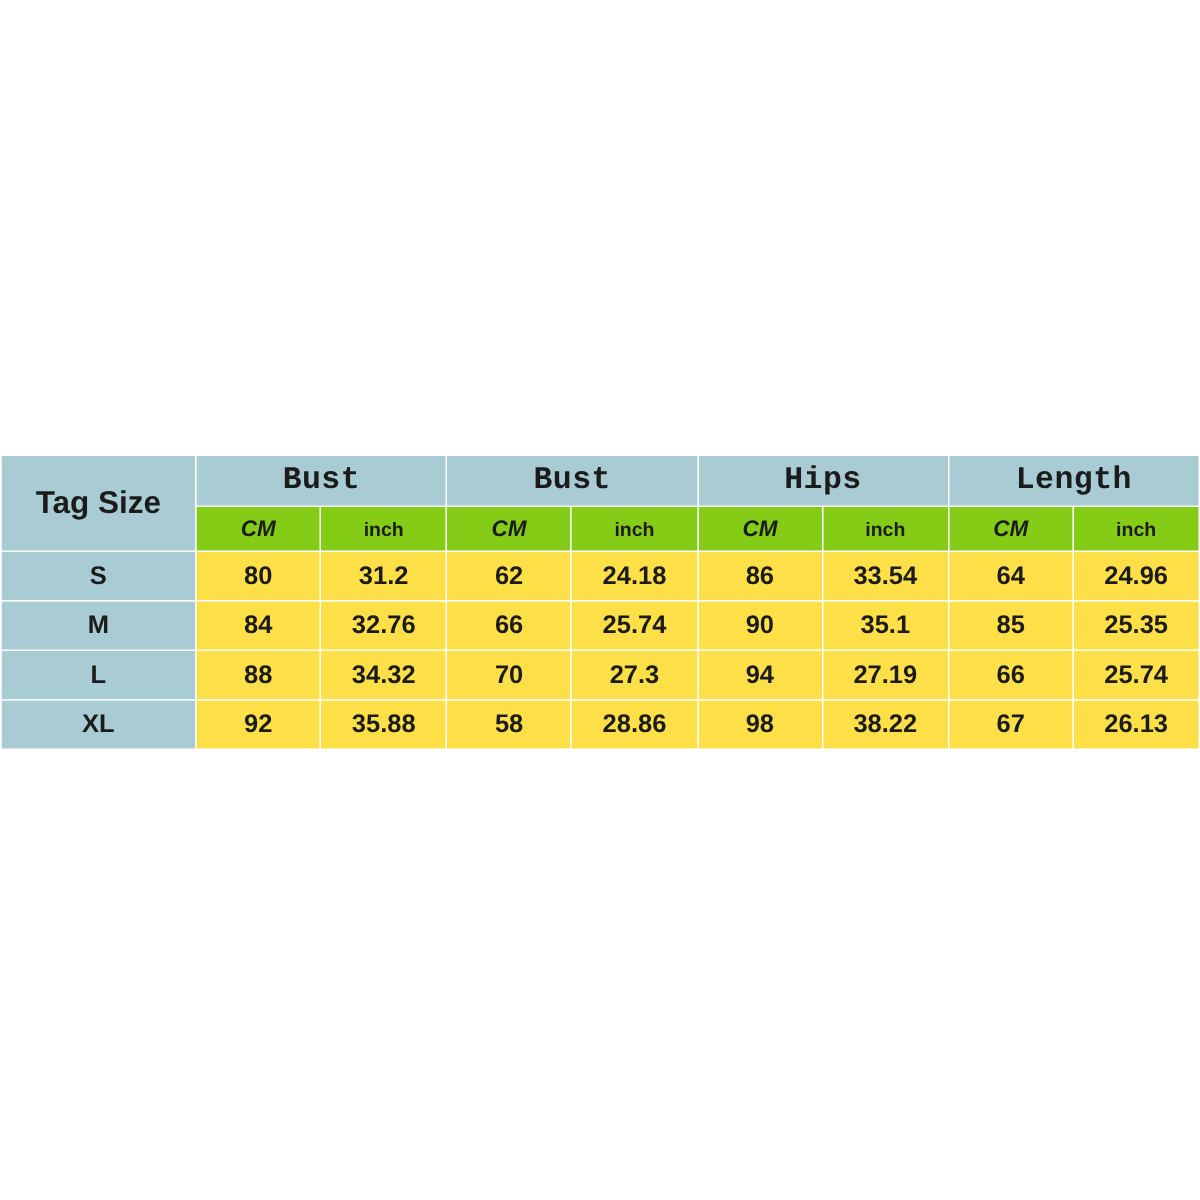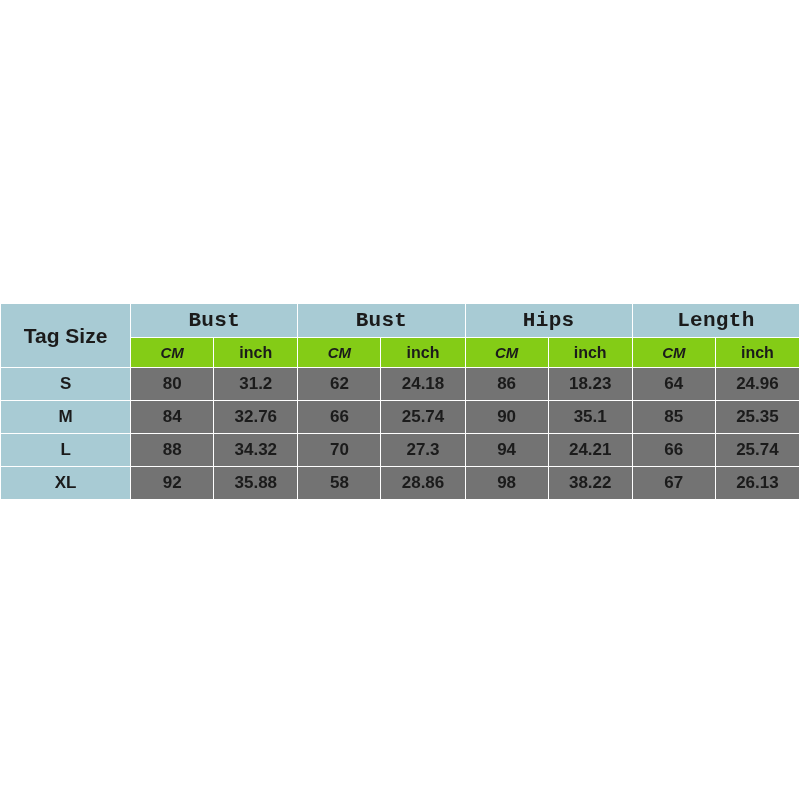--- a/index.html
+++ b/index.html
@@ -49,34 +49,34 @@
     font-family: Liberation Mono, monospace;
   }
   .hdr-unit {
     background: #84cc16;
     font-size: 15px;
     height: 29px;
     font-style: italic;
   }
   .hdr-unit.plain {
     font-style: normal;
-    font-size: 16px;
+    font-size: 13px;
   }
   .tag-size-cell {
     background: #a8cbd4;
     font-size: 21px;
   }
   .size-label {
     background: #a8cbd4;
     font-size: 17px;
     height: 32px;
     font-weight: normal;
   }
   .val {
-    background: #737373;
+    background: #fde047;
     font-size: 17px;
     height: 32px;
     font-weight: normal;
     color: #1b1b1b;
   }
   .col-tag { width: 130px; }
   .col-cm { width: 83px; }
   .col-inch { width: 84px; }
 </style>
 </head>
@@ -116,21 +116,21 @@
         </tr>
       </thead>
       <tbody>
         <tr>
           <td class="size-label">S</td>
           <td class="val">80</td>
           <td class="val">31.2</td>
           <td class="val">62</td>
           <td class="val">24.18</td>
           <td class="val">86</td>
-          <td class="val">18.23</td>
+          <td class="val">33.54</td>
           <td class="val">64</td>
           <td class="val">24.96</td>
         </tr>
         <tr>
           <td class="size-label">M</td>
           <td class="val">84</td>
           <td class="val">32.76</td>
           <td class="val">66</td>
           <td class="val">25.74</td>
           <td class="val">90</td>
@@ -138,21 +138,21 @@
           <td class="val">85</td>
           <td class="val">25.35</td>
         </tr>
         <tr>
           <td class="size-label">L</td>
           <td class="val">88</td>
           <td class="val">34.32</td>
           <td class="val">70</td>
           <td class="val">27.3</td>
           <td class="val">94</td>
-          <td class="val">24.21</td>
+          <td class="val">27.19</td>
           <td class="val">66</td>
           <td class="val">25.74</td>
         </tr>
         <tr>
           <td class="size-label">XL</td>
           <td class="val">92</td>
           <td class="val">35.88</td>
           <td class="val">58</td>
           <td class="val">28.86</td>
           <td class="val">98</td>

